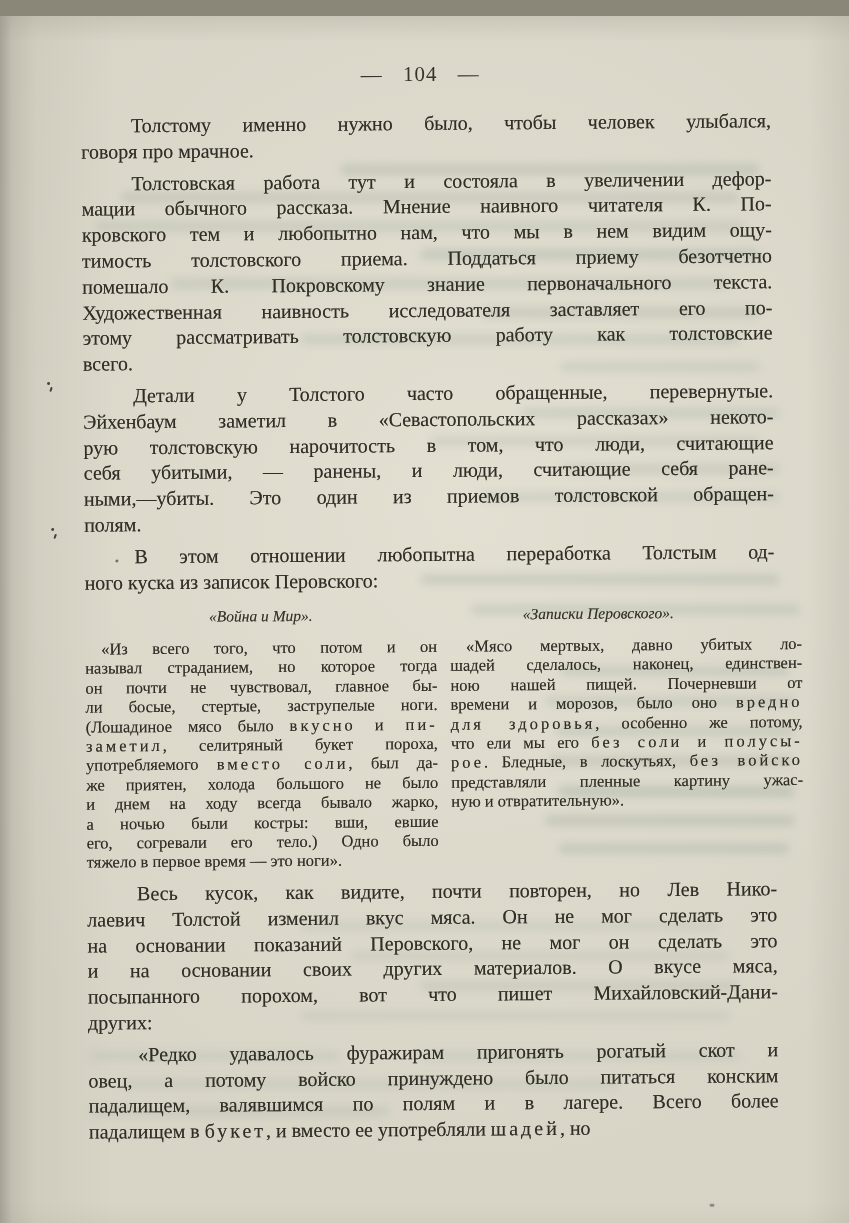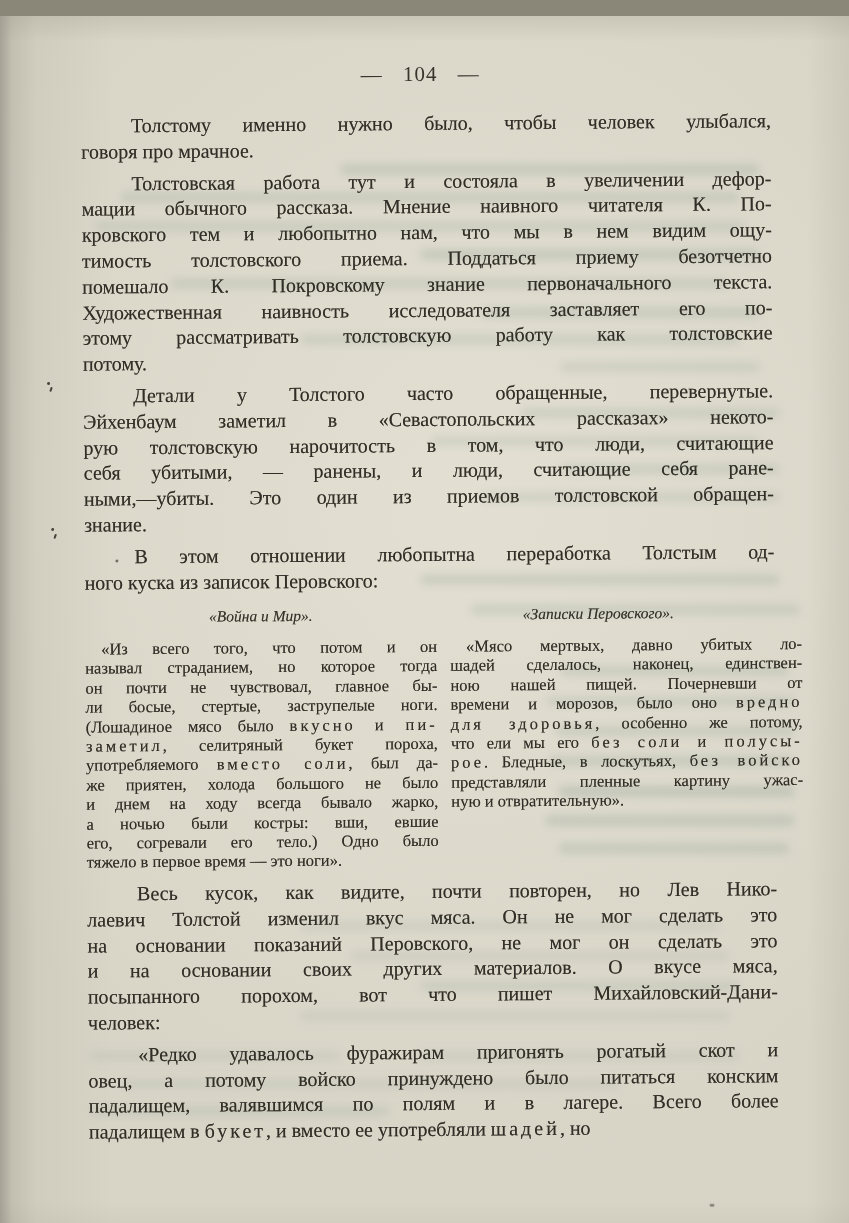--- a/index.html
+++ b/index.html
@@ -132,29 +132,29 @@
           <div class="tline last"><span>говоря про мрачное.</span></div>
         </div>
         <div class="para">
           <div class="tline indent"><span>Толстовская работа тут и состояла в увеличении дефор-</span></div>
           <div class="tline"><span>мации обычного рассказа. Мнение наивного читателя К. По-</span></div>
           <div class="tline"><span>кровского тем и любопытно нам, что мы в нем видим ощу-</span></div>
           <div class="tline"><span>тимость толстовского приема. Поддаться приему безотчетно</span></div>
           <div class="tline"><span>помешало К. Покровскому знание первоначального текста.</span></div>
           <div class="tline"><span>Художественная наивность исследователя заставляет его по-</span></div>
           <div class="tline"><span>этому рассматривать толстовскую работу как толстовские</span></div>
-          <div class="tline last"><span>потому.</span></div>
+          <div class="tline last"><span>всего.</span></div>
         </div>
         <div class="para">
           <div class="tline indent"><span>Детали у Толстого часто обращенные, перевернутые.</span></div>
           <div class="tline"><span>Эйхенбаум заметил в «Севастопольских рассказах» некото-</span></div>
           <div class="tline"><span>рую толстовскую нарочитость в том, что люди, считающие</span></div>
           <div class="tline"><span>себя убитыми, — ранены, и люди, считающие себя ране-</span></div>
           <div class="tline"><span>ными,—убиты. Это один из приемов толстовской обращен-</span></div>
-          <div class="tline last"><span>знание.</span></div>
+          <div class="tline last"><span>полям.</span></div>
         </div>
         <div class="para">
           <div class="tline indent"><span>В этом отношении любопытна переработка Толстым од-</span></div>
           <div class="tline last"><span>ного куска из записок Перовского:</span></div>
         </div>
       </div>
 
     <div id="col-title-left" class="abs col-title">«Война и Мир».</div>
     <div id="col-title-right" class="abs col-title">«Записки Перовского».</div>
 
@@ -188,21 +188,21 @@
         </div>
       </div>
 
     <div id="outro-block" class="abs body-block">
         <div class="para">
           <div class="tline indent"><span>Весь кусок, как видите, почти повторен, но Лев Нико-</span></div>
           <div class="tline"><span>лаевич Толстой изменил вкус мяса. Он не мог сделать это</span></div>
           <div class="tline"><span>на основании показаний Перовского, не мог он сделать это</span></div>
           <div class="tline"><span>и на основании своих других материалов. О вкусе мяса,</span></div>
           <div class="tline"><span>посыпанного порохом, вот что пишет Михайловский-Дани-</span></div>
-          <div class="tline last"><span>человек:</span></div>
+          <div class="tline last"><span>других:</span></div>
         </div>
         <div class="para">
           <div class="tline indent"><span>«Редко удавалось фуражирам пригонять рогатый скот и</span></div>
           <div class="tline"><span>овец, а потому войско принуждено было питаться конским</span></div>
           <div class="tline"><span>падалищем, валявшимся по полям и в лагере. Всего более</span></div>
           <div class="tline last"><span>падалищем в </span><span class="sp">букет</span><span>, и вместо ее употребляли </span><span class="sp">шадей</span><span>, но</span></div>
         </div>
       </div>
 
     <div class="speck" style="left:49px;top:363px;width:3px;height:3px;"></div>

